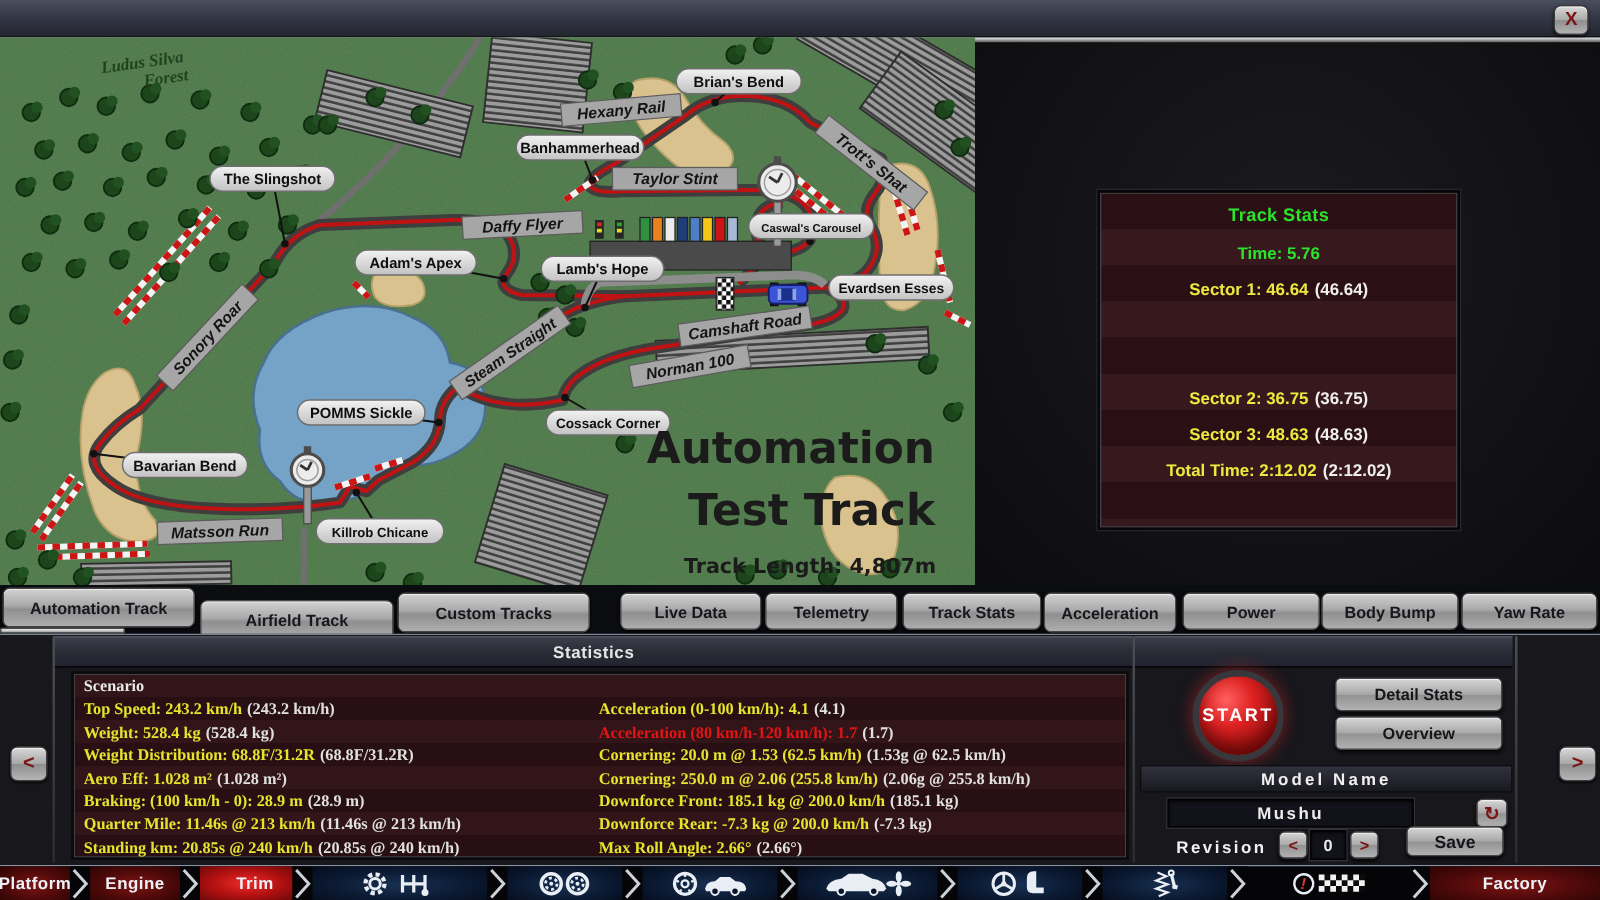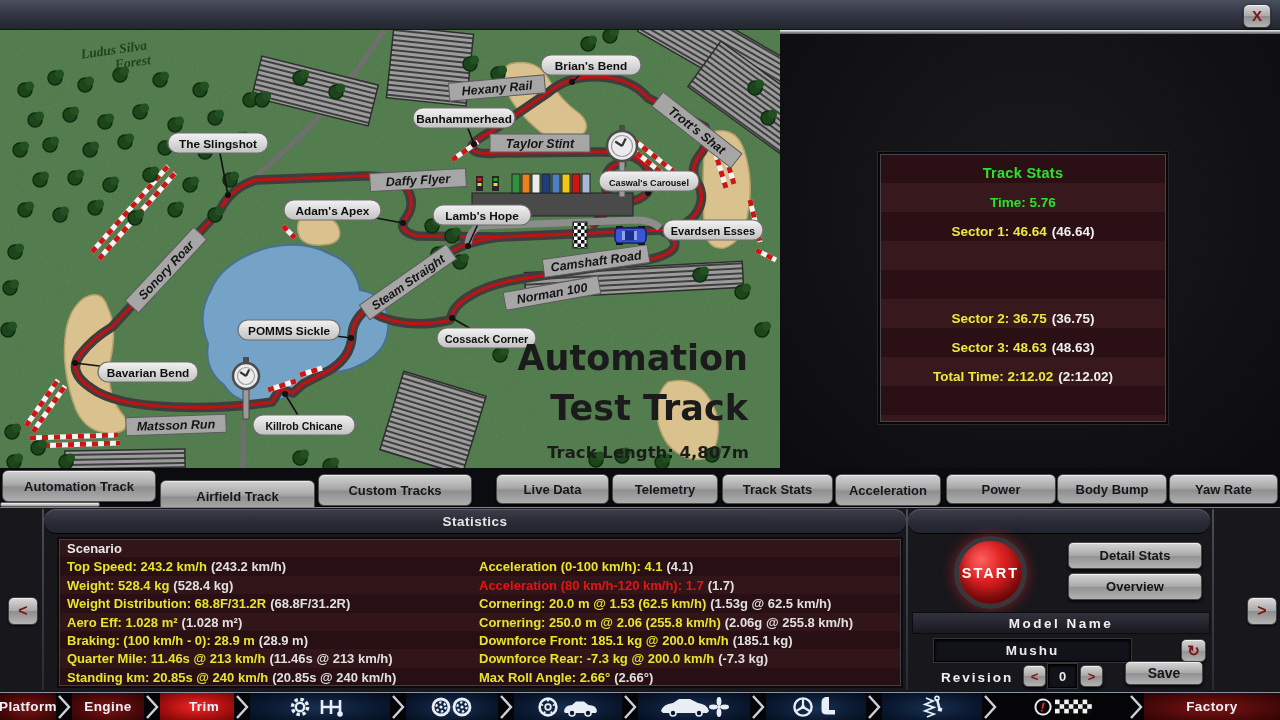--- a/index.html
+++ b/index.html
@@ -47,27 +47,27 @@
 
   
   .bottom{left:0;top:507px;width:1280px;height:185px;background:#17171c;
     border-top:1px solid #7b8494;}
   .vdiv{position:absolute;top:509px;height:181px;width:2px;
     background:linear-gradient(180deg,#4c4c55,#2a2a31);}
   .hdrband{position:absolute;top:509px;height:25px;
     background:linear-gradient(180deg,#3d404c 0%,#2a2c36 50%,#212330 100%);
     border-bottom:1px solid #000;box-shadow:inset 0 1px 0 #565a68;
     color:#e6e6e6;font-weight:bold;font-size:13.5px;letter-spacing:.5px;
-    display:flex;align-items:center;justify-content:center;border-radius:12px;}
+    display:flex;align-items:center;justify-content:center;}
 
   .statpanel{left:57px;top:537px;width:846px;height:151px;
     border:2px solid #0b0b0b;box-shadow:inset 0 0 0 1px #3f3f47;
     background:repeating-linear-gradient(180deg,#311519 0 18.4px,#280f13 18.4px 36.8px);
     overflow:hidden;}
-  .statcol{position:absolute;top:1px;}
+  .statcol{position:absolute;top:1px;font-family:Liberation Serif, serif;}
   .statrow{height:18.4px;line-height:18.4px;font-size:13px;font-weight:bold;white-space:nowrap;}
   .statrow .m-yellow{color:#e7e42e;}
   .statrow .m-white{color:#e8e8e8;}
   .statrow .m-red{color:#e51414;}
   .statrow .paren{color:#e0e0e0;margin-left:4px;}
 
   .arrowbtn{width:30px;height:28px;border-radius:6px;
     background:linear-gradient(180deg,#dadada,#a7a7a7 50%,#8e8e8e 52%,#b5b5b5);
     border:1px solid #3e3e3e;color:#7c1212;font-weight:bold;font-size:16px;
     text-align:center;line-height:26px;box-shadow:0 1px 2px rgba(0,0,0,.7), inset 0 1px 0 #f2f2f2;cursor:pointer;}

